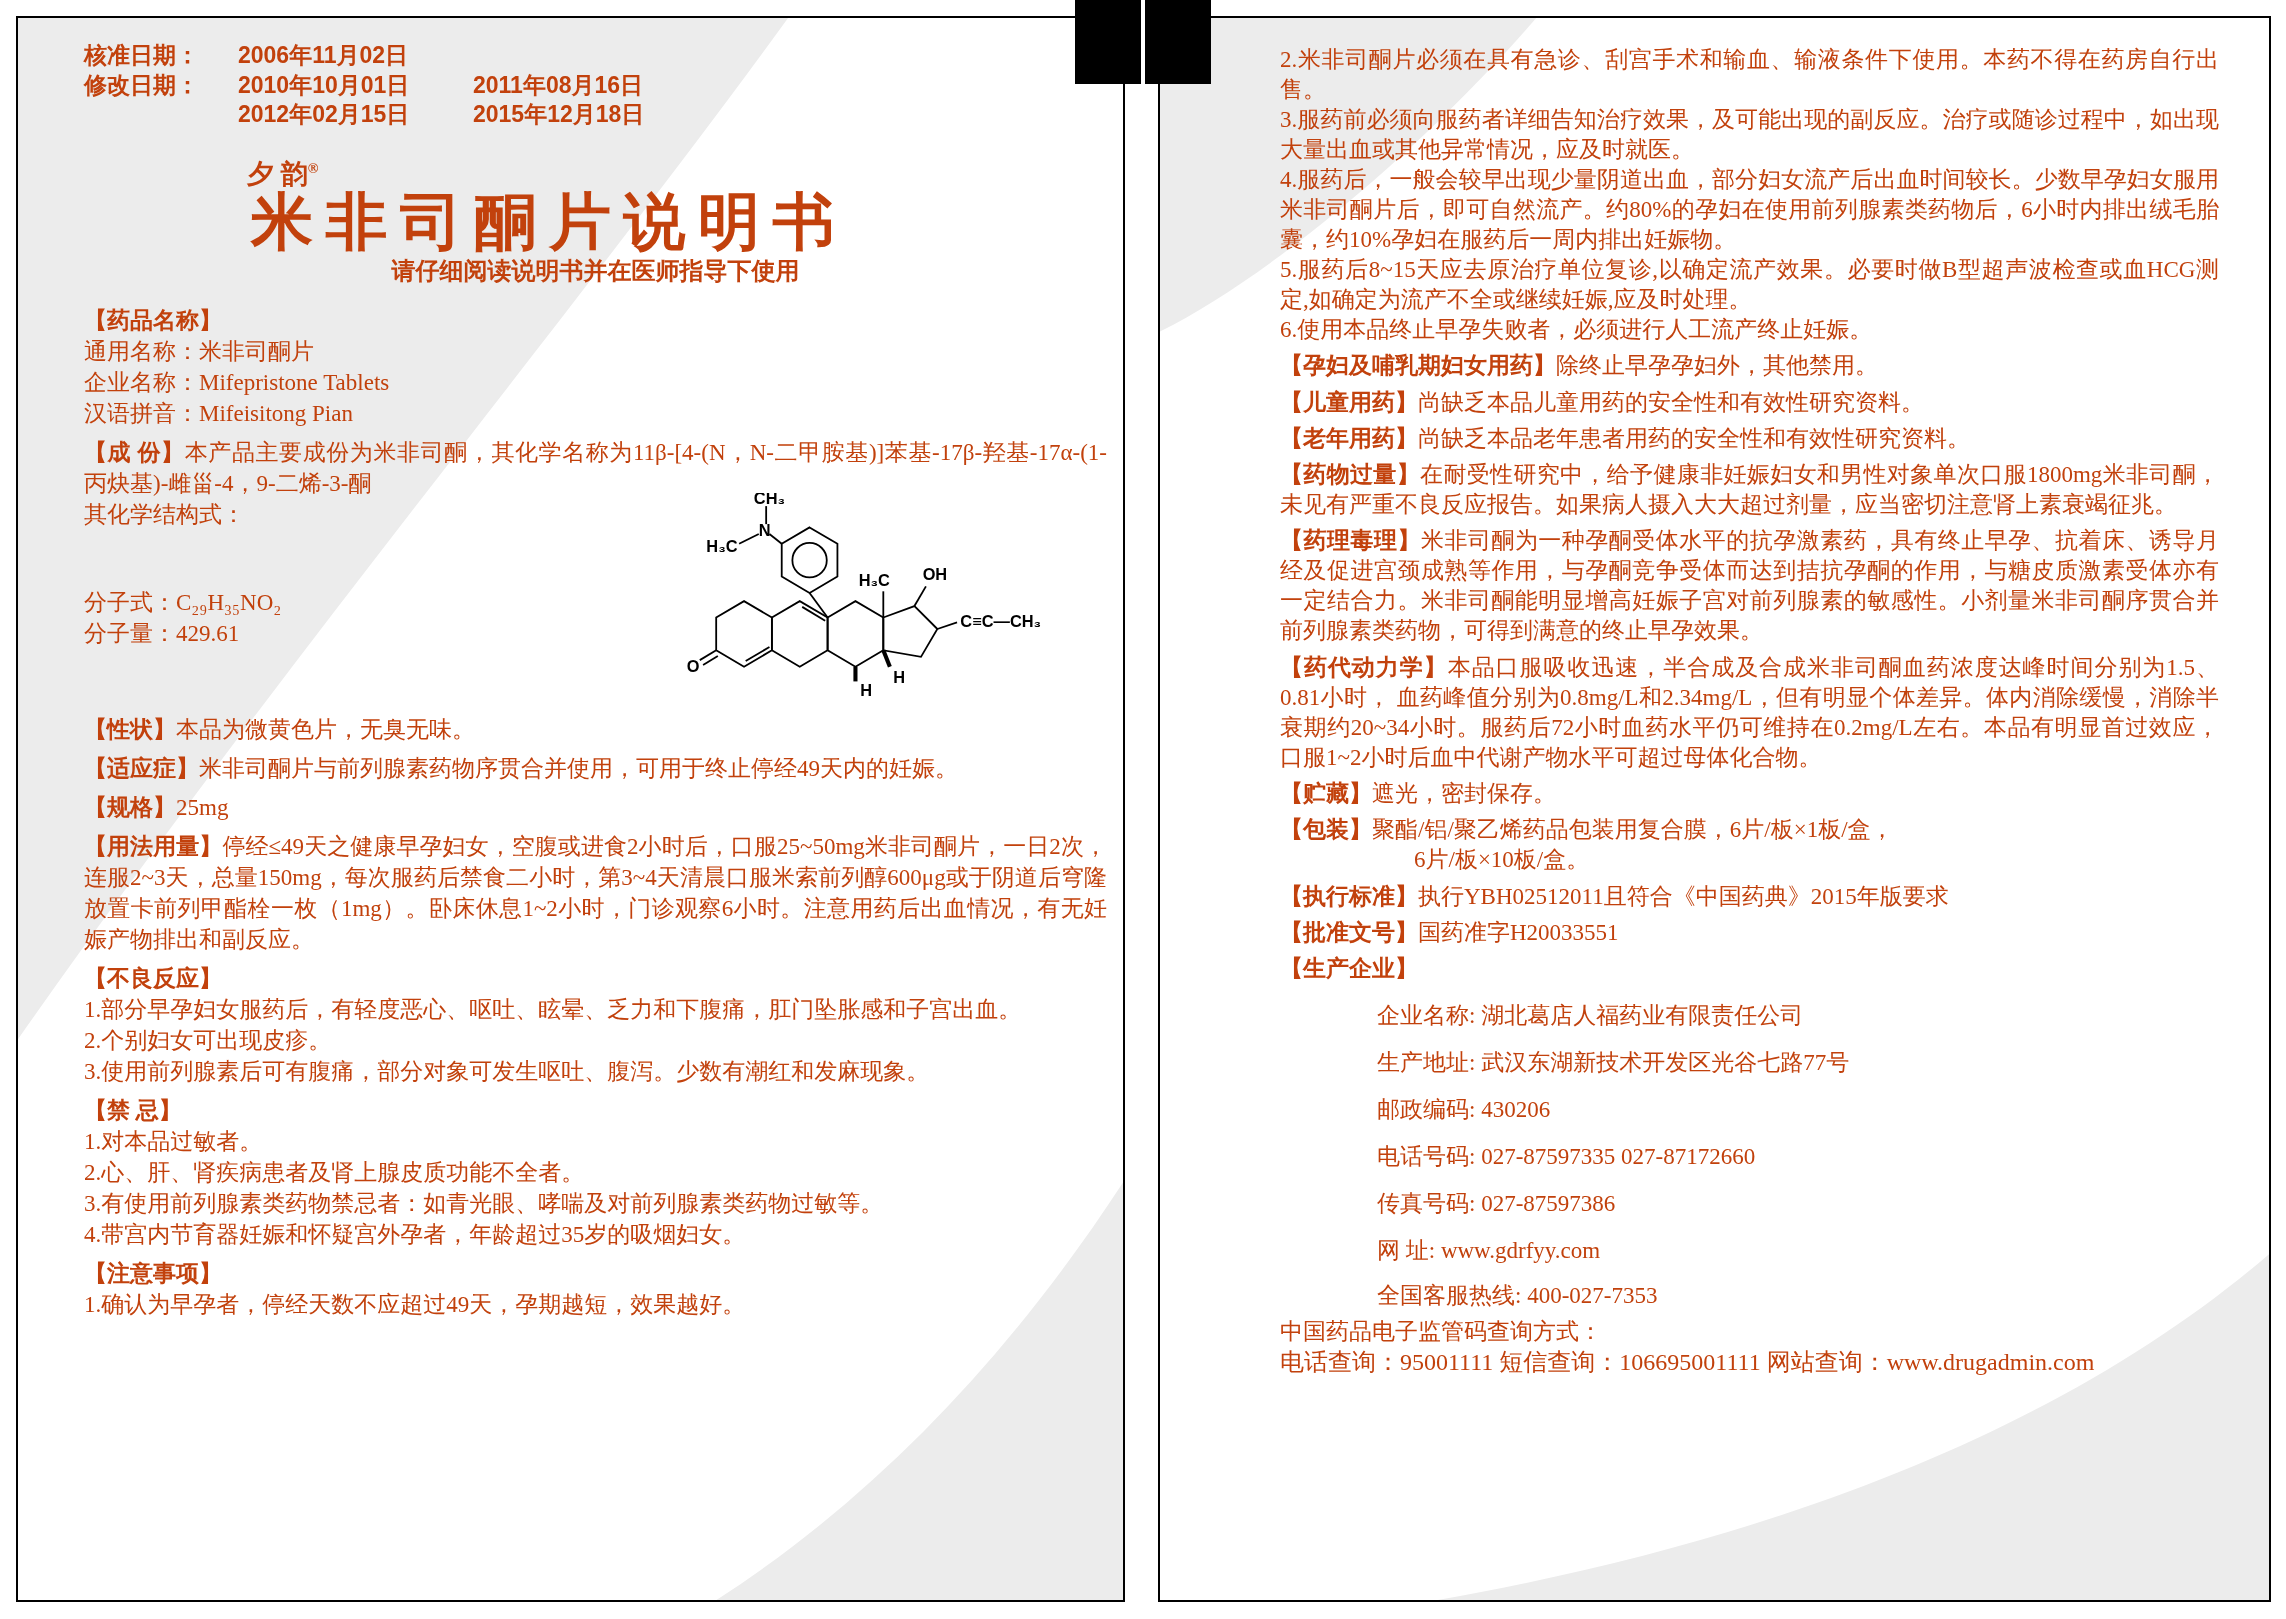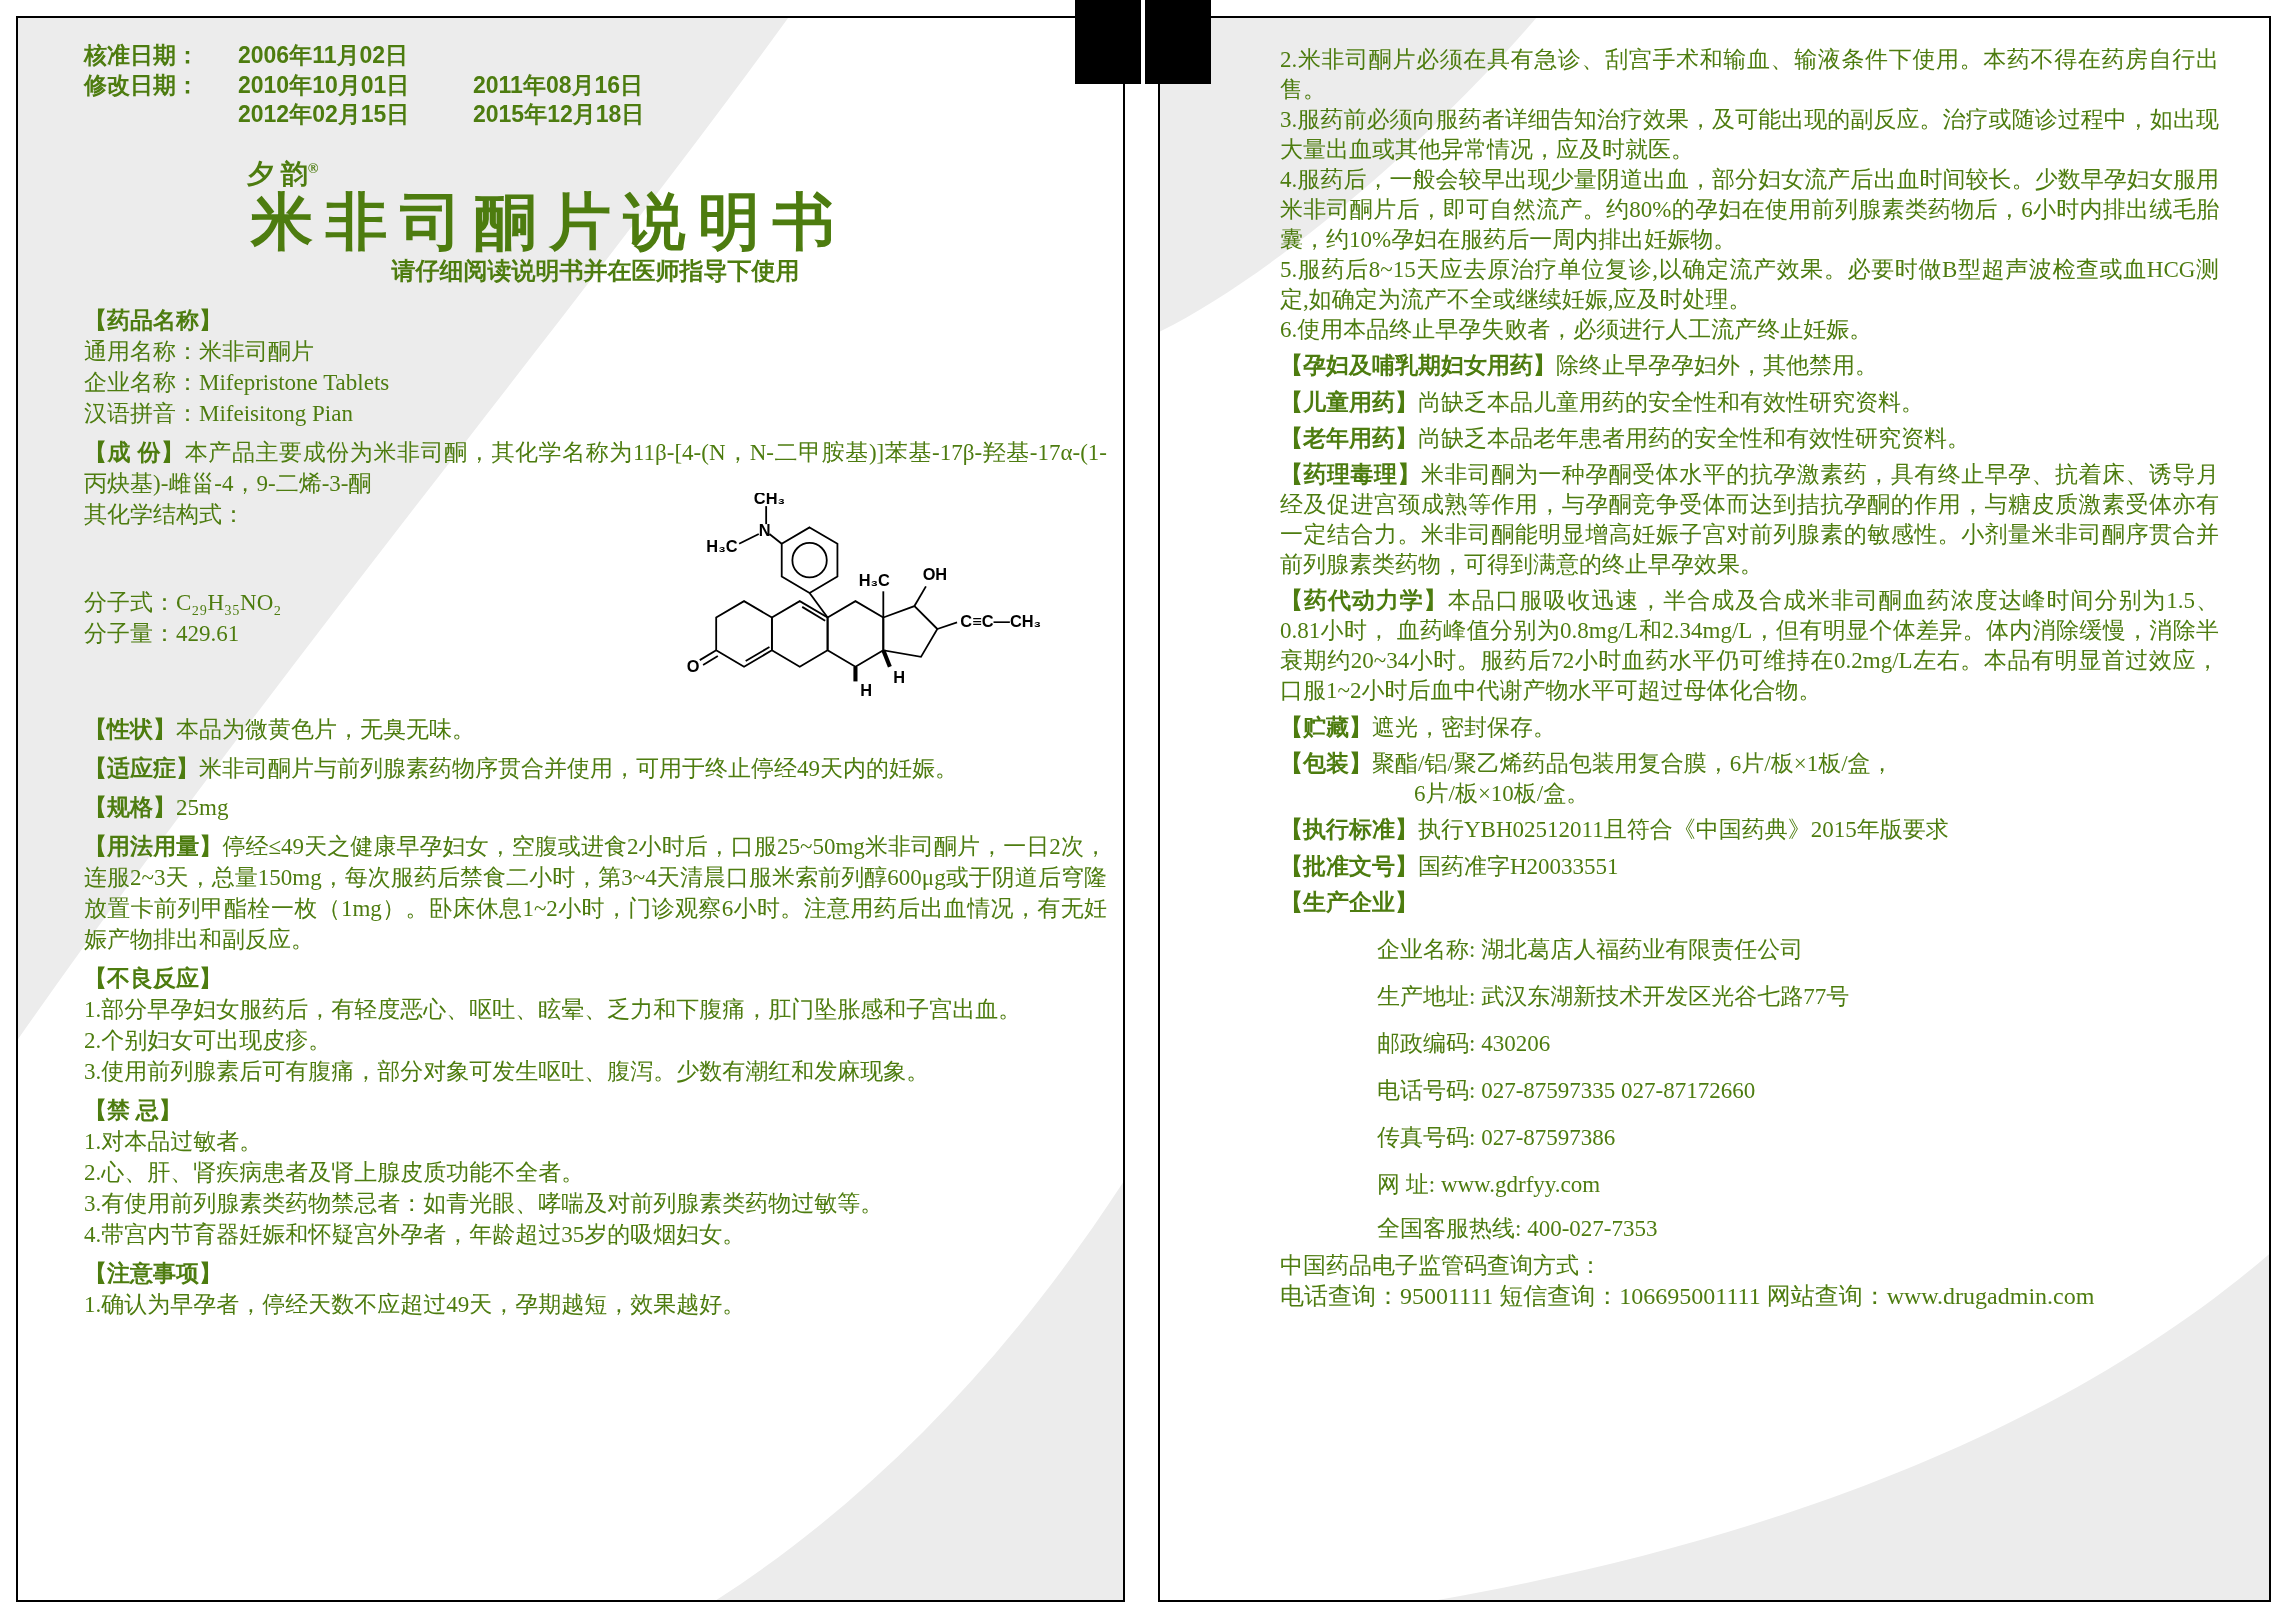--- a/index.html
+++ b/index.html
@@ -1,17 +1,17 @@
 <!DOCTYPE html>
 <html style="font-size:14.3px"><head>
 <meta charset="utf-8">
 <style>
   html,body{margin:0;padding:0;background:#ffffff;}
   #canvas{position:relative;width:2286px;height:1619px;background:#ffffff;overflow:hidden;
-          font-family:"Liberation Serif",serif;color:#4d7c0f;}
+          font-family:"Liberation Serif",serif;color:#c2410c;}
   .page{position:absolute;top:16px;height:1582px;background:#ffffff;border:2.7px solid #000;overflow:hidden;}
   #page-left{left:16px;width:1105px;}
   #page-right{left:1158px;width:1109px;}
   .swoosh{position:absolute;left:0;top:0;width:100%;height:100%;z-index:0;}
   .content{position:relative;z-index:1;}
   #page-left .content{padding:23px 16px 0 66px;}
   #page-right .content{padding:27px 50px 0 120px;}
   .black-block{position:absolute;top:0;height:84px;background:#000;z-index:5;}
   #black-block-a{left:1075px;width:66px;}
   #black-block-b{left:1145px;width:66px;}
@@ -178,20 +178,21 @@
       <p class="p">5.服药后8~15天应去原治疗单位复诊,以确定流产效果。必要时做B型超声波检查或血HCG测定,如确定为流产不全或继续妊娠,应及时处理。</p>
       <p class="p">6.使用本品终止早孕失败者，必须进行人工流产终止妊娠。</p>
 
       <p class="p sect"><span class="h">【孕妇及哺乳期妇女用药】</span><span>除终止早孕孕妇外，其他禁用。</span></p>
 
       <p class="p sect"><span class="h">【儿童用药】</span><span>尚缺乏本品儿童用药的安全性和有效性研究资料。</span></p>
 
       <p class="p sect"><span class="h">【老年用药】</span><span>尚缺乏本品老年患者用药的安全性和有效性研究资料。</span></p>
 
 
+      <p class="p sect"><span class="h">【药物过量】</span><span>在耐受性研究中，给予健康非妊娠妇女和男性对象单次口服1800mg米非司酮，未见有严重不良反应报告。如果病人摄入大大超过剂量，应当密切注意肾上素衰竭征兆。</span></p>
 
       <p class="p sect"><span class="h">【药理毒理】</span><span>米非司酮为一种孕酮受体水平的抗孕激素药，具有终止早孕、抗着床、诱导月经及促进宫颈成熟等作用，与孕酮竞争受体而达到拮抗孕酮的作用，与糖皮质激素受体亦有一定结合力。米非司酮能明显增高妊娠子宫对前列腺素的敏感性。小剂量米非司酮序贯合并前列腺素类药物，可得到满意的终止早孕效果。</span></p>
 
       <p class="p sect"><span class="h">【药代动力学】</span><span>本品口服吸收迅速，半合成及合成米非司酮血药浓度达峰时间分别为1.5、0.81小时， 血药峰值分别为0.8mg/L和2.34mg/L，但有明显个体差异。体内消除缓慢，消除半衰期约20~34小时。服药后72小时血药水平仍可维持在0.2mg/L左右。本品有明显首过效应，口服1~2小时后血中代谢产物水平可超过母体化合物。</span></p>
 
       <p class="p sect"><span class="h">【贮藏】</span><span>遮光，密封保存。</span></p>
 
       <p class="p sect"><span class="h">【包装】</span><span>聚酯/铝/聚乙烯药品包装用复合膜，6片/板×1板/盒，</span></p>
       <p class="p" style="padding-left:134px;">6片/板×10板/盒。</p>
 

